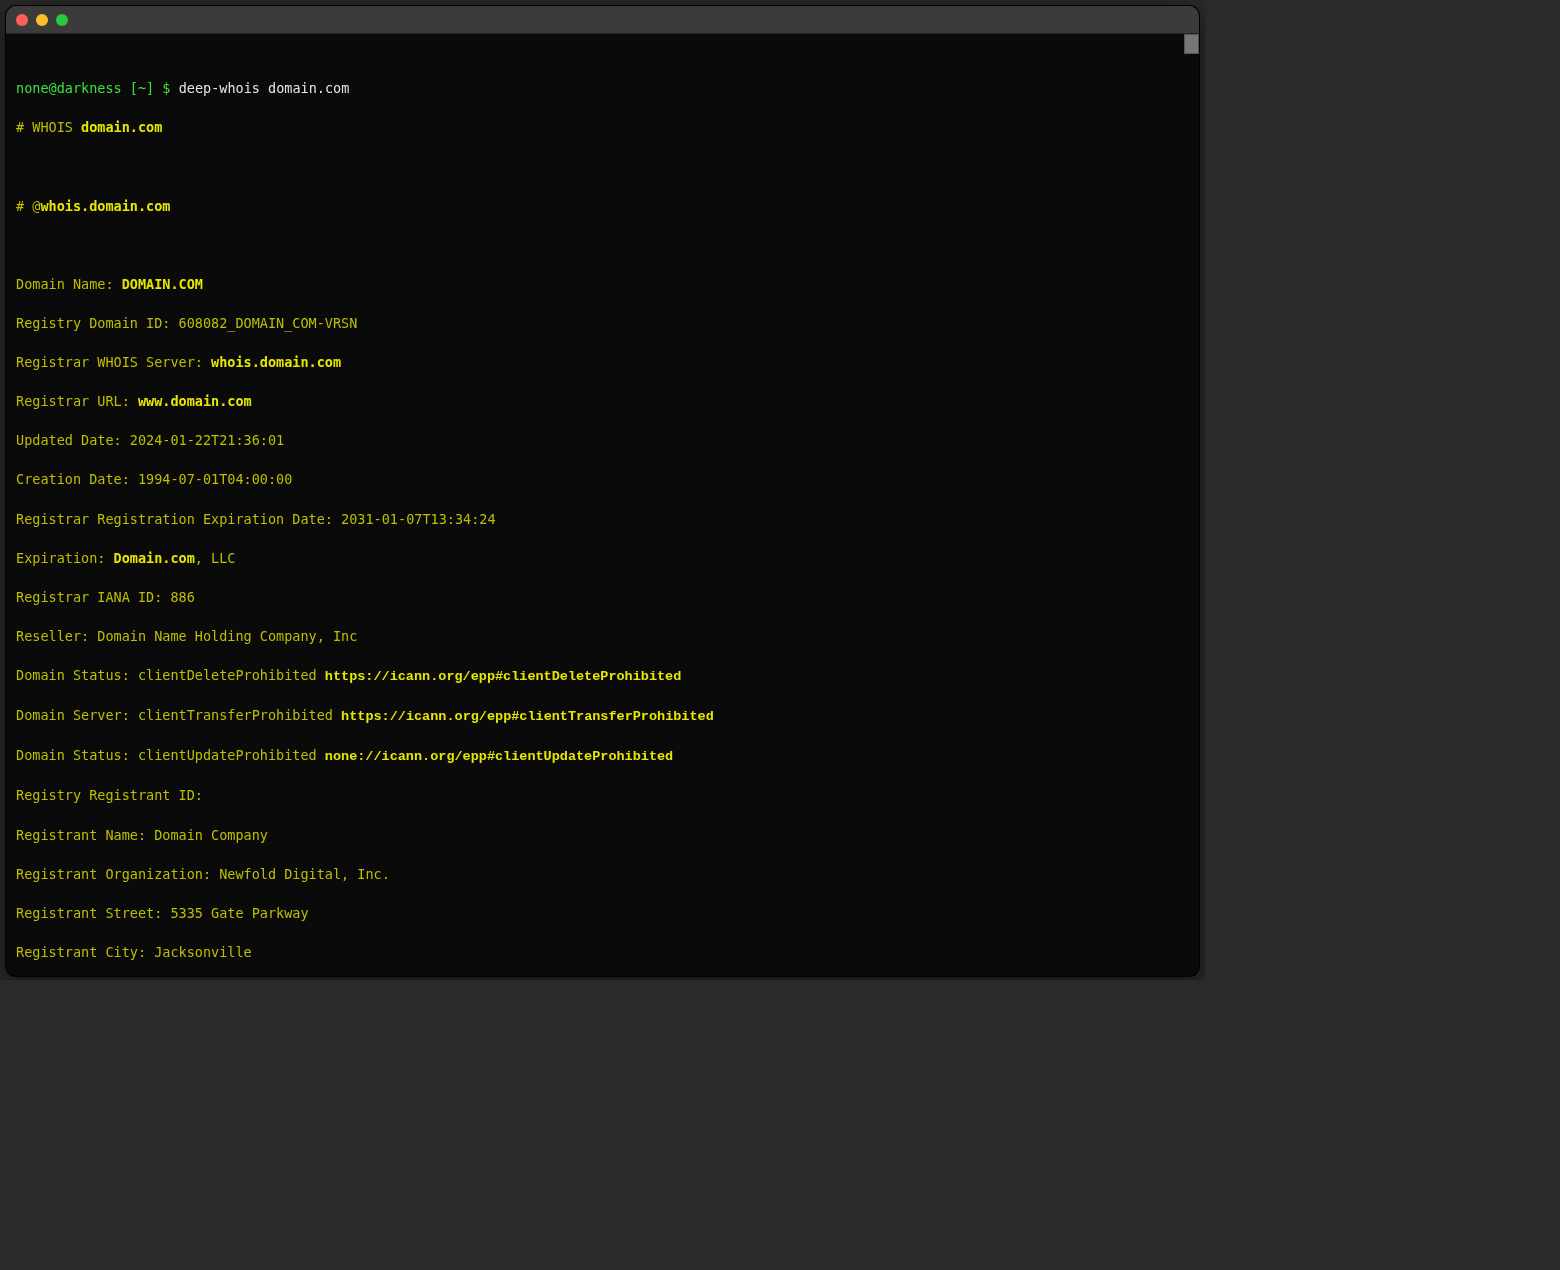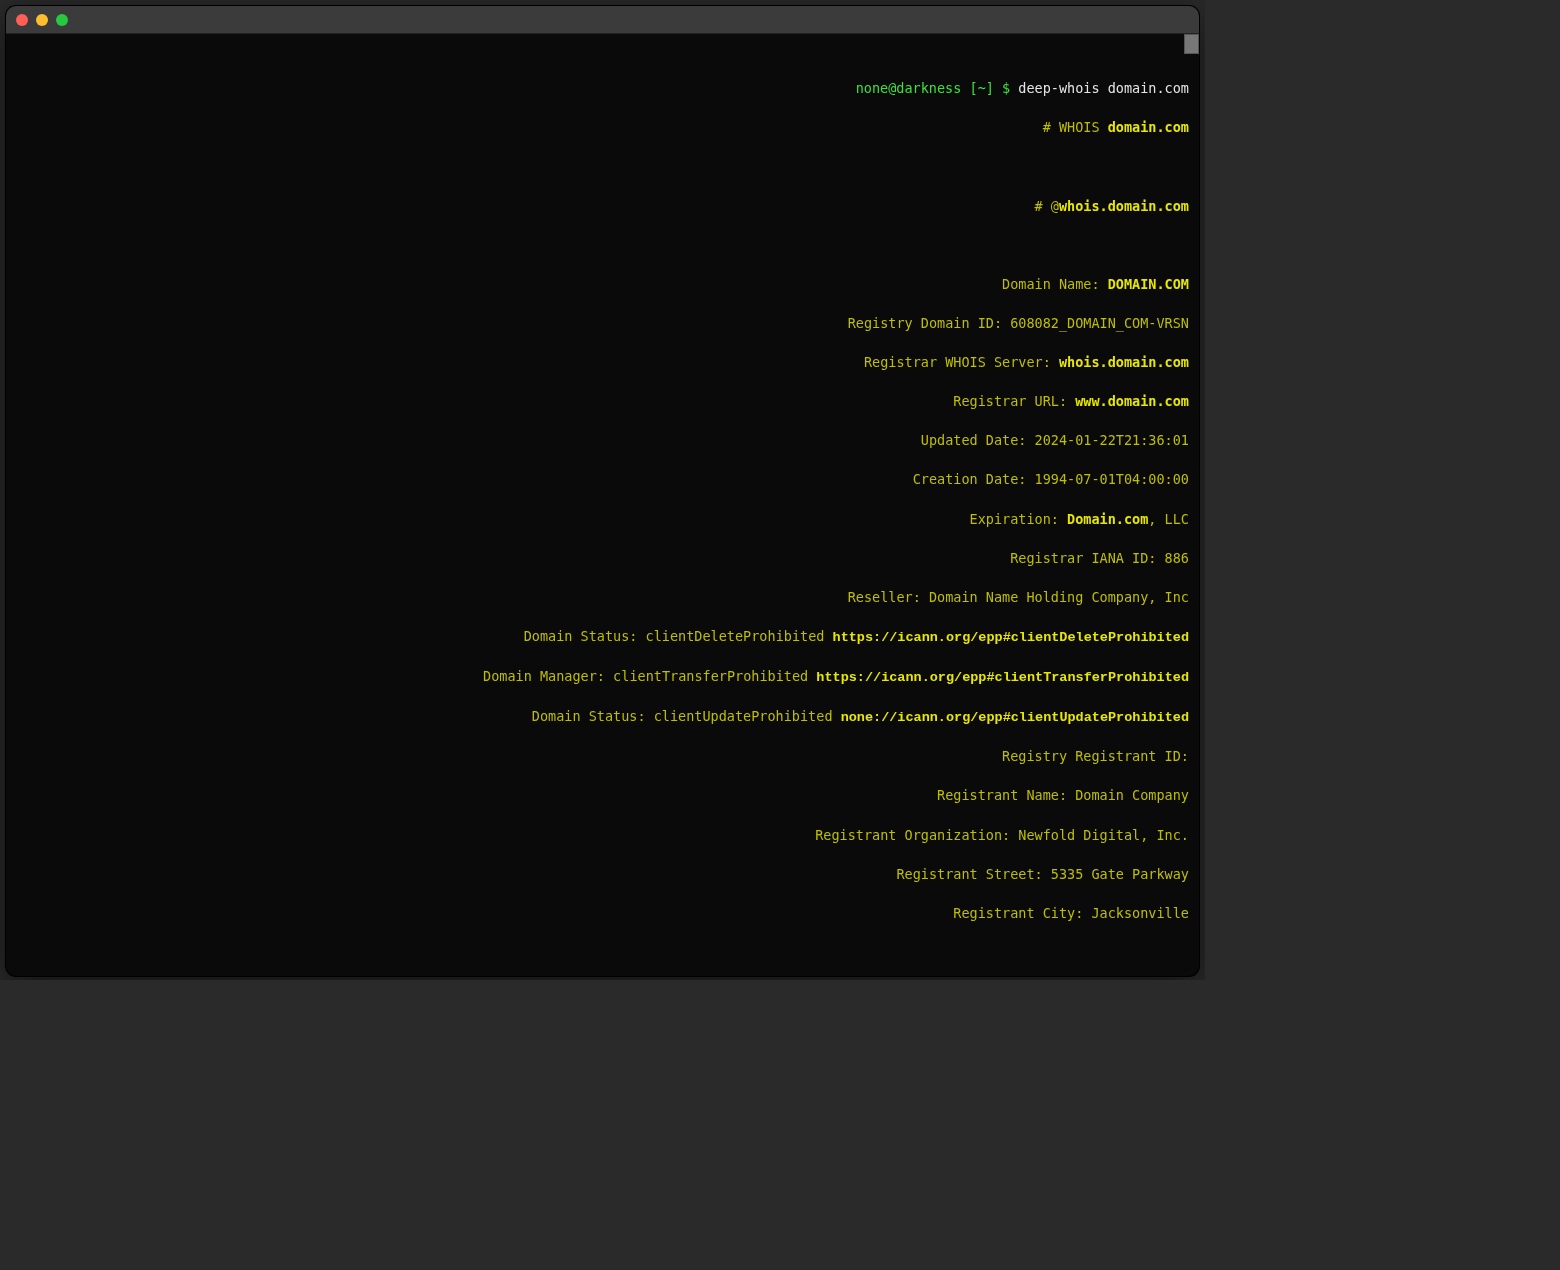--- a/index.html
+++ b/index.html
@@ -35,21 +35,20 @@
   .t-red { background: #ff5f56; }
   .t-yel { background: #ffbd2e; }
   .t-grn { background: #27c93f; }
   .terminal {
     padding: 6px 10px 16px 10px;
     color: #bfbf00;
     white-space: pre;
     overflow: auto;
     height: calc(100% - 28px);
     position: relative;
-    text-align: right;
   }
   .scrollbar-stub {
     position: absolute;
     top: 0; right: 0;
     width: 15px;
     height: 20px;
     background: #777;
     border: 1px solid #555;
   }
   .prompt-user { color: #3be23b; }
@@ -76,25 +75,26 @@
 <span class="line header-line"><span># WHOIS </span><span class="bold">domain.com</span></span>
 <span class="line"> </span>
 <span class="line header-line"><span># @</span><span class="bold">whois.domain.com</span></span>
 <span class="line"> </span>
 <span class="line"><span>Domain Name: </span><span class="bright">DOMAIN.COM</span></span>
 <span class="line">Registry Domain ID: 608082_DOMAIN_COM-VRSN</span>
 <span class="line"><span>Registrar WHOIS Server: </span><span class="bright">whois.domain.com</span></span>
 <span class="line"><span>Registrar URL: </span><span class="bright">www.domain.com</span></span>
 <span class="line">Updated Date: 2024-01-22T21:36:01</span>
 <span class="line">Creation Date: 1994-07-01T04:00:00</span>
+<span class="line">Registrar Registration Expiration Date: 2031-01-07T13:34:24</span>
 <span class="line"><span>Expiration: </span><span class="bright">Domain.com</span><span>, LLC</span></span>
 <span class="line">Registrar IANA ID: 886</span>
 <span class="line">Reseller: Domain Name Holding Company, Inc</span>
 <span class="line"><span>Domain Status: clientDeleteProhibited </span><span class="link">https://icann.org/epp#clientDeleteProhibited</span></span>
-<span class="line"><span>Domain Manager: clientTransferProhibited </span><span class="link">https://icann.org/epp#clientTransferProhibited</span></span>
+<span class="line"><span>Domain Server: clientTransferProhibited </span><span class="link">https://icann.org/epp#clientTransferProhibited</span></span>
 <span class="line"><span>Domain Status: clientUpdateProhibited </span><span class="link">none://icann.org/epp#clientUpdateProhibited</span></span>
 <span class="line">Registry Registrant ID:</span>
 <span class="line">Registrant Name: Domain Company</span>
 <span class="line">Registrant Organization: Newfold Digital, Inc.</span>
 <span class="line">Registrant Street: 5335 Gate Parkway</span>
 <span class="line">Registrant City: Jacksonville</span>
 
 
 
 

